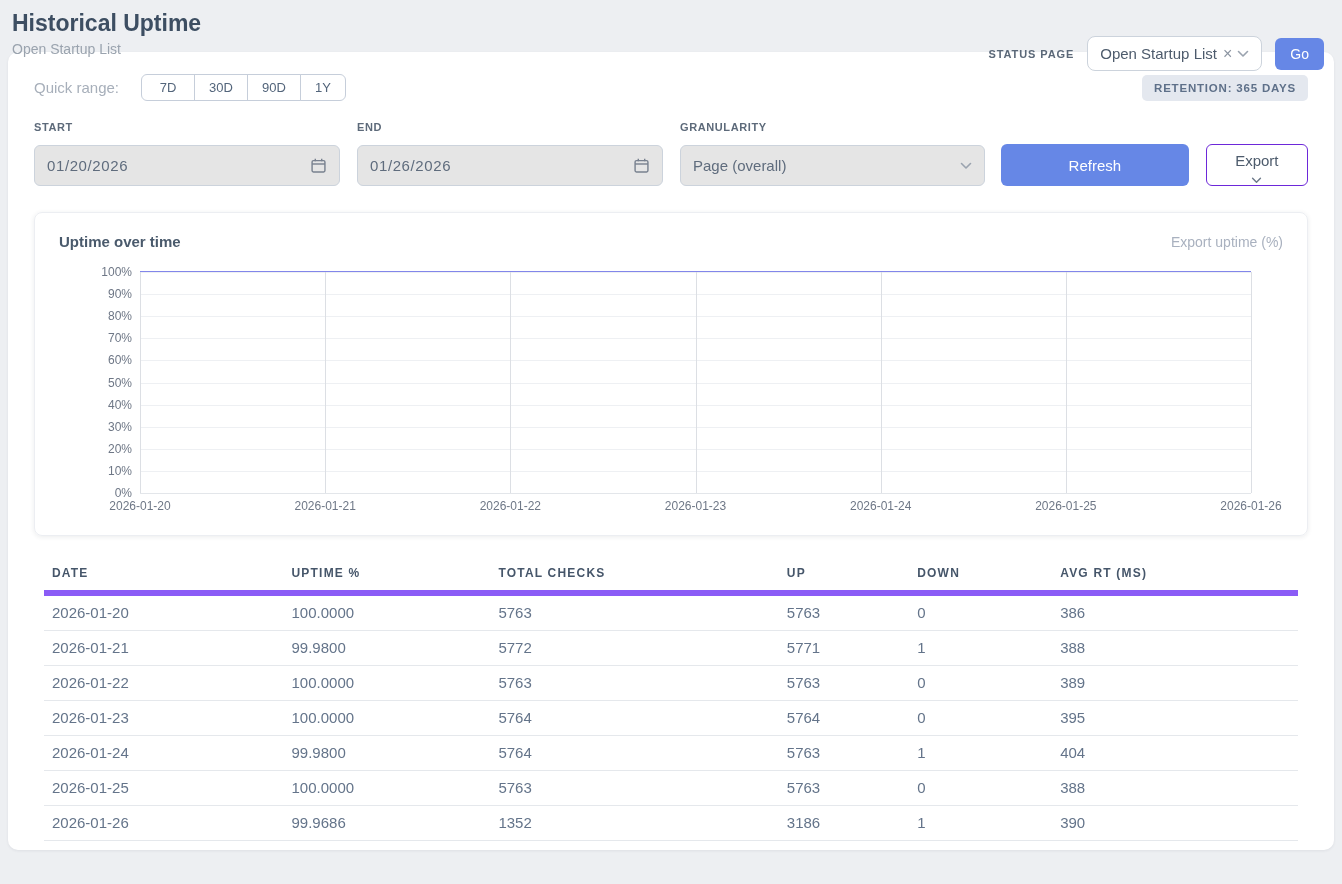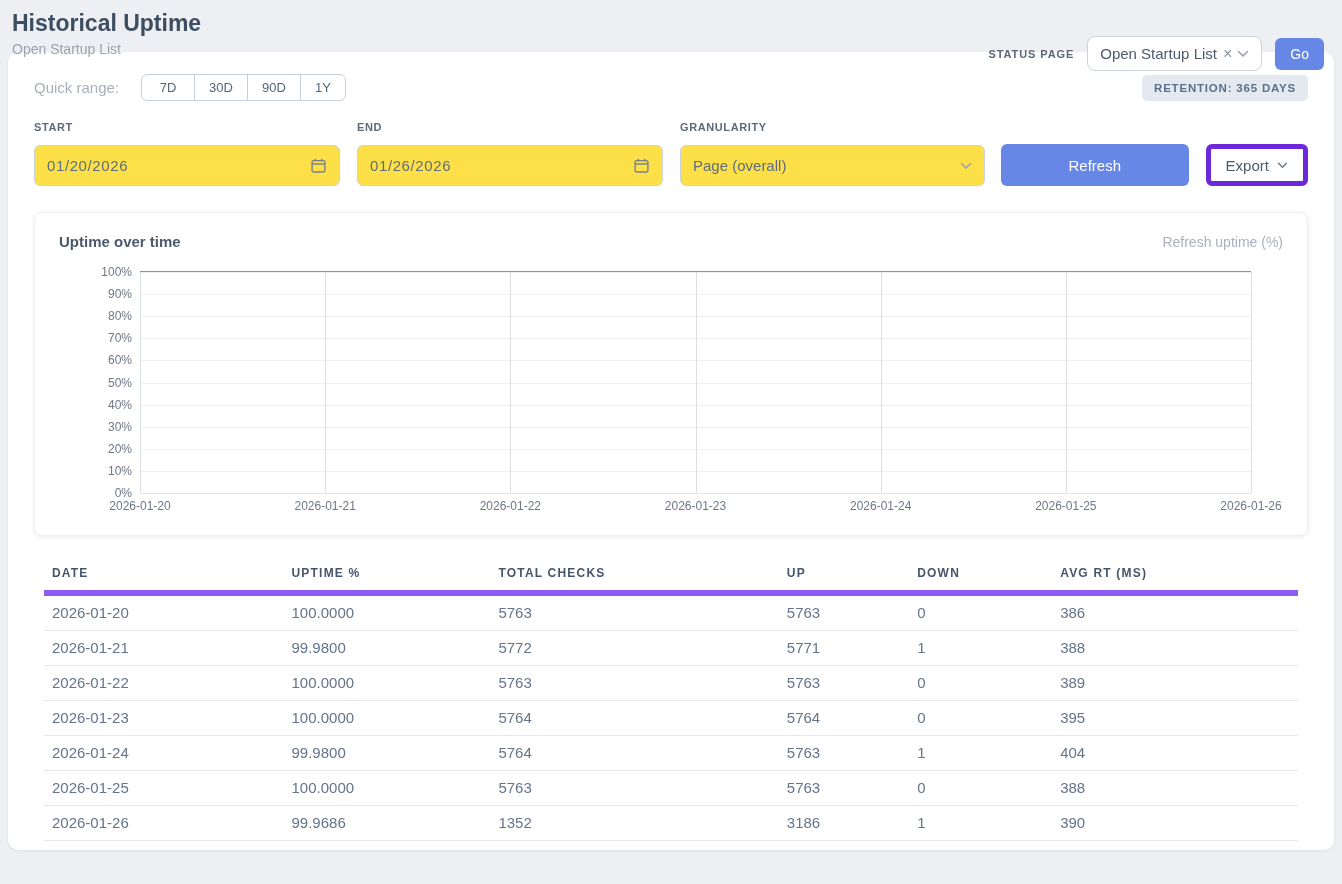--- a/index.html
+++ b/index.html
@@ -32,26 +32,26 @@
   .range-group { display:flex; }
   .range-btn { background:#fff; border:1px solid #c6ceda; color:#53657b; font-size:13px; padding:5px 0; width:54px; text-align:center; margin-left:-1px; cursor:pointer; font-family:inherit; }
   .range-btn:first-child { border-radius:6px 0 0 6px; margin-left:8px; }
   .range-btn:last-child { border-radius:0 6px 6px 0; width:46px; }
   .retention-badge { background:#e4e8ef; color:#5e7089; font-size:11.5px; font-weight:700; letter-spacing:.8px; padding:7px 12px; border-radius:5px; }
 
   
   .fields-row { display:flex; gap:17px; margin-top:20px; align-items:flex-end; }
   .field { display:flex; flex-direction:column; }
   .field-label { font-size:11px; font-weight:700; color:#5d6a7a; letter-spacing:.6px; margin-bottom:12px; }
-  .field-box { height:41px; border:1px solid #ccd3dc; border-radius:6px; background:#fde047; display:flex; align-items:center; justify-content:space-between; padding:0 12px; font-size:15px; color:#5f6c7d; cursor:pointer;gap:16px; }
+  .field-box { height:41px; border:1px solid #ccd3dc; border-radius:6px; background:#e5e5e5; display:flex; align-items:center; justify-content:space-between; padding:0 12px; font-size:15px; color:#5f6c7d; cursor:pointer;gap:16px; }
   .w-date { width:306px; }
   .w-gran { width:305px; }
   .date-text { letter-spacing:.6px; }
   .refresh-btn { height:42px; width:191px; background:#6687e6; color:#fff; border:none; border-radius:6px; font-size:15px; font-family:inherit; cursor:pointer; }
-  .export-btn { height:42px; width:104px; background:#fff; border:5px solid #6d28d9; border-radius:6px; color:#4d5b6c; font-size:15px; font-family:inherit; display:flex; align-items:center; justify-content:center; gap:8px; cursor:pointer; }
+  .export-btn { height:42px; width:104px; background:#fff; border:1px solid #6d28d9; border-radius:6px; color:#4d5b6c; font-size:15px; font-family:inherit; display:flex; align-items:center; justify-content:flex-end; gap:8px; cursor:pointer;flex-direction:column; }
   .icon { display:inline-flex; align-items:center; }
 
   
   .chart-card { margin-top:26px; border:1px solid #eceef2; border-radius:8px; box-shadow:0 1px 5px rgba(30,40,60,.09); padding:20px 24px 14px; }
   .chart-head { display:flex; justify-content:space-between; align-items:center; }
   .chart-title { font-size:15px; font-weight:700; color:#4a5a6c; }
   .chart-legend { font-size:14px; color:#a9b1bf; }
   .chart-body { position:relative; margin:22px 32px 0 81px; height:221px; }
   .y-labels { position:absolute; left:-46px; top:0; bottom:0; width:38px; }
   .ytick { position:absolute; right:0; transform:translateY(-50%); font-size:12px; color:#6e7786; white-space:nowrap; }
@@ -153,21 +153,21 @@
         <svg width="11" height="7" viewBox="0 0 12 8">
             <polyline points="1.5,1.5 6,6 10.5,1.5" fill="none" stroke="#6c7888" stroke-width="1.6" stroke-linecap="round" stroke-linejoin="round"></polyline>
           </svg>
       </span>
     </button>
   </div>
 
   <div class="chart-card">
     <div class="chart-head">
       <span class="chart-title">Uptime over time</span>
-      <span class="chart-legend">Refresh uptime (%)</span>
+      <span class="chart-legend">Export uptime (%)</span>
     </div>
     <div class="chart-body">
       <div class="y-labels">
           <div class="ytick" style="top: 100%;">0%</div>
           <div class="ytick" style="top: 90%;">10%</div>
           <div class="ytick" style="top: 80%;">20%</div>
           <div class="ytick" style="top: 70%;">30%</div>
           <div class="ytick" style="top: 60%;">40%</div>
           <div class="ytick" style="top: 50%;">50%</div>
           <div class="ytick" style="top: 40%;">60%</div>

